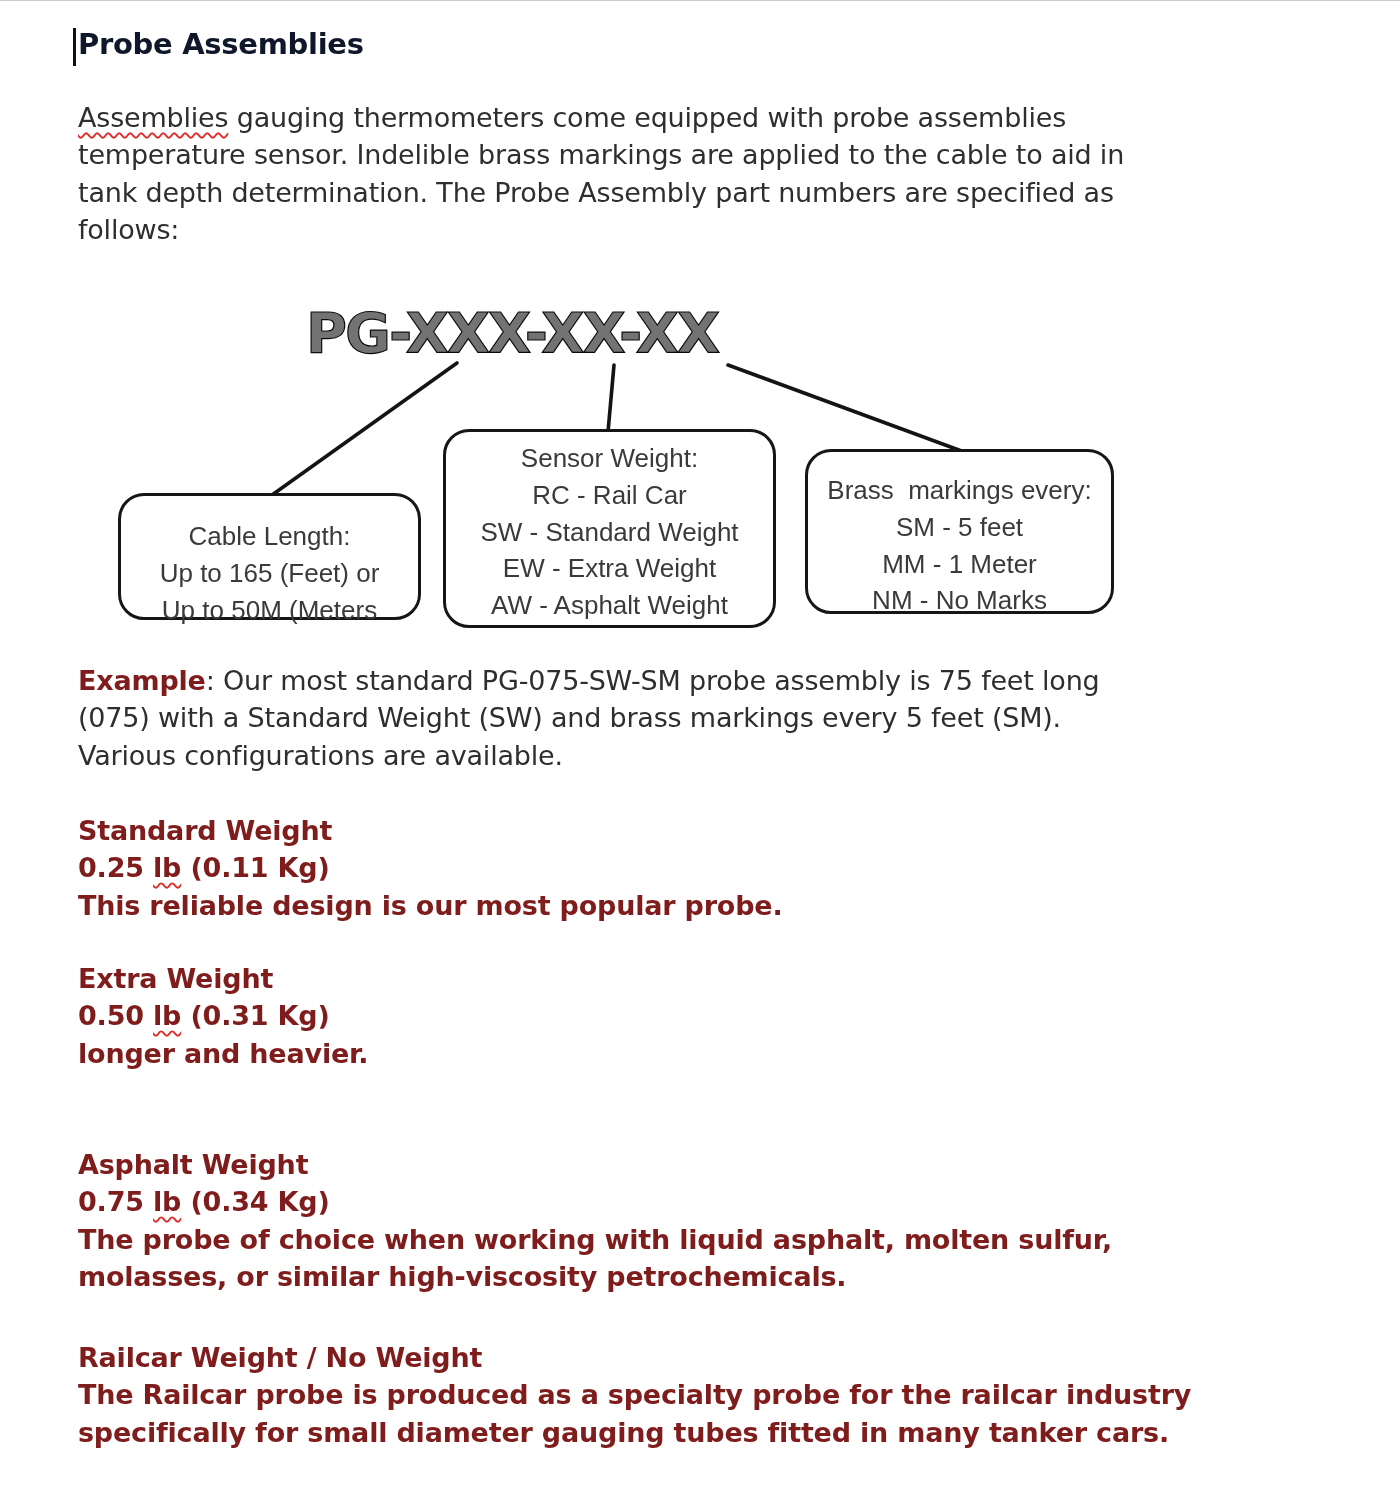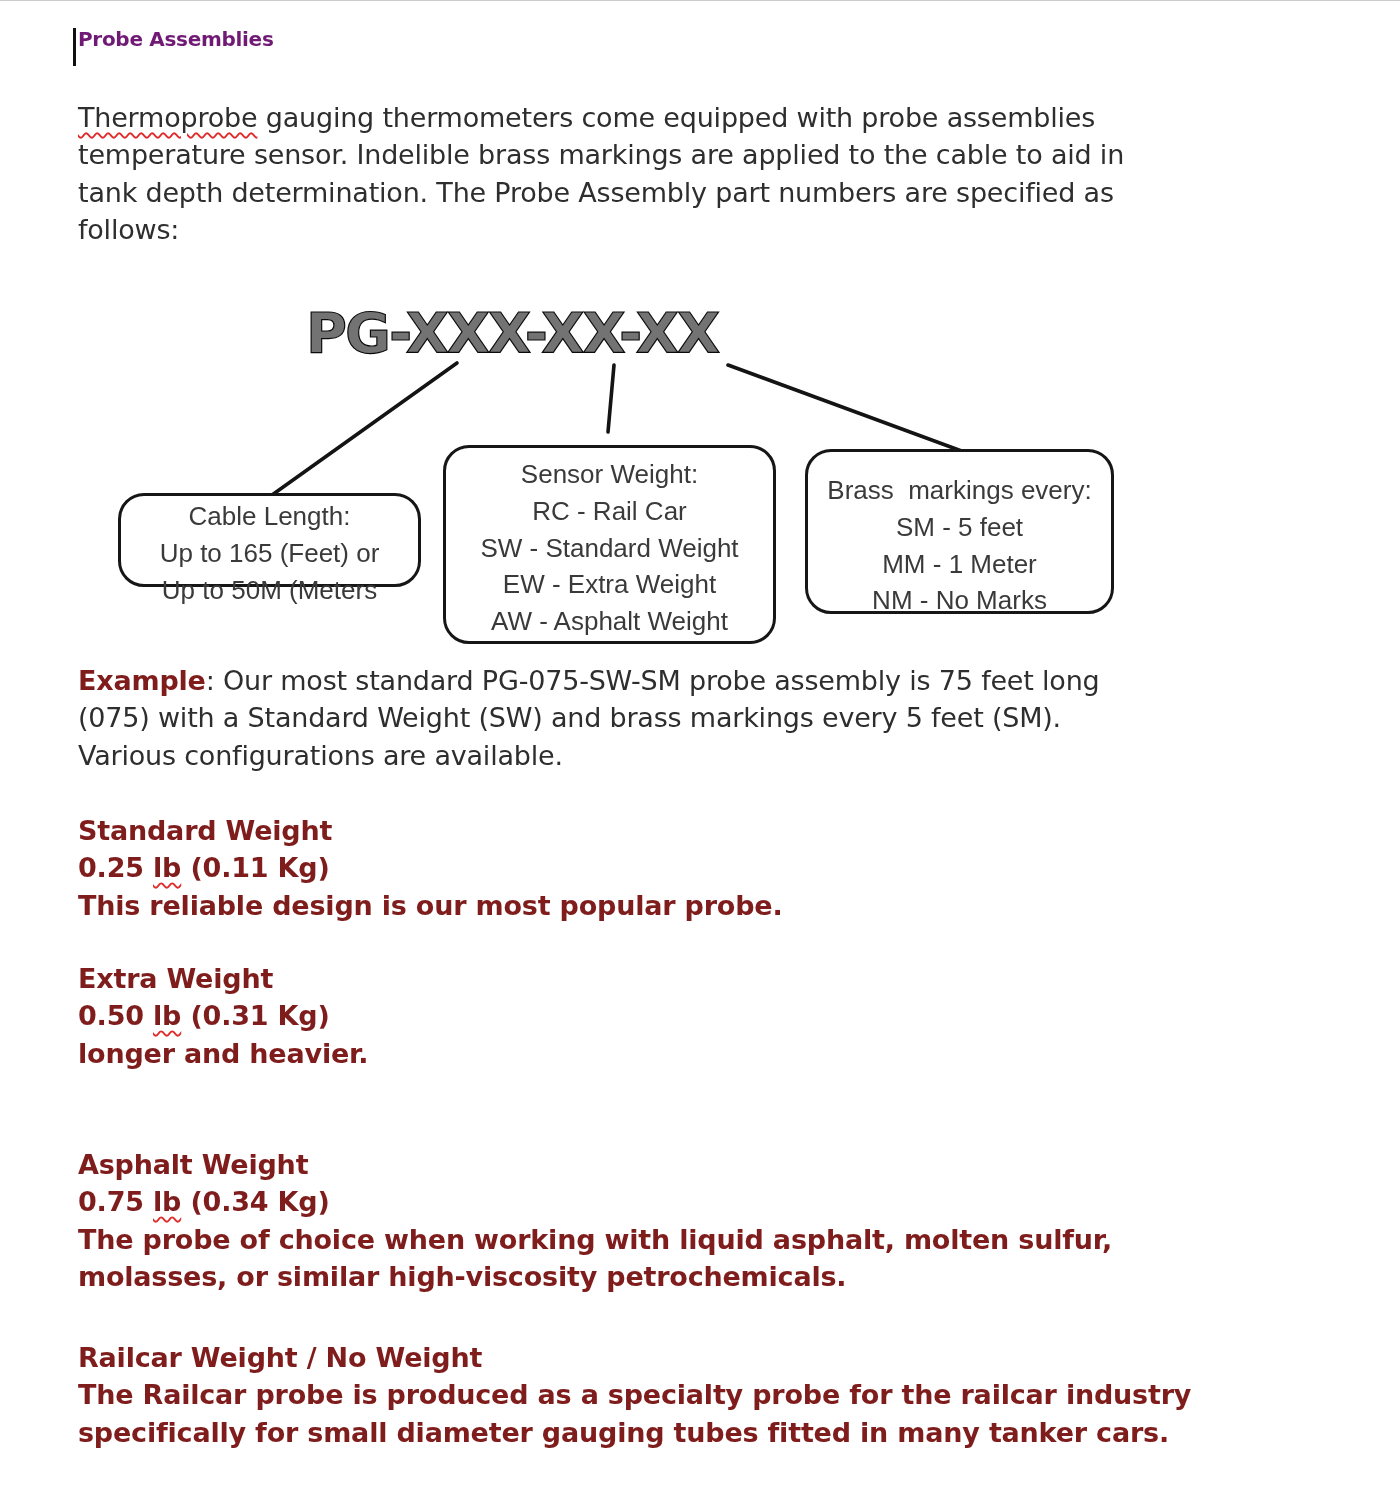--- a/index.html
+++ b/index.html
@@ -17,23 +17,23 @@
   
   .caret {
     position: absolute;
     left: 73px; top: 27px;
     width: 2.5px; height: 38px;
     background: #111111;
   }
   .page-title {
     position: absolute;
     left: 78px; top: 26px;
-    font-size: 20px;
+    font-size: 29px;
     font-weight: bold;
-    color: #701a75;
+    color: #0f172a;
     letter-spacing: -0.3px;
   }
   .para { position: absolute; left: 78px; }
   .para .line {
     font-size: 27px;
     line-height: 37.4px;
     white-space: pre;
     letter-spacing: -0.2px;
   }
   .intro { top: 98px; }
@@ -76,35 +76,35 @@
     background: #ffffff;
     text-align: center;
     font-family: "Liberation Sans", sans-serif;
     color: #3a3a3a;
   }
   .callout div {
     font-size: 26px;
     line-height: 36.8px;
     white-space: pre;
   }
-  .callout-cable  { left: 118px; top: 202px; width: 303px; height: 94px; padding-top: 2px; }
-  .callout-sensor { left: 443px; top: 154px; width: 333px; height: 199px; padding-top: 8px; }
+  .callout-cable  { left: 118px; top: 202px; width: 303px; height: 127px; padding-top: 22px; }
+  .callout-sensor { left: 443px; top: 138px; width: 333px; height: 199px; padding-top: 8px; }
   .callout-brass  { left: 805px; top: 158px; width: 309px; height: 165px; padding-top: 20px; }
 </style>
 </head>
 <body>
 
 <div class="doc">
 
   <div class="caret"></div>
 
   <h1 class="page-title">Probe Assemblies</h1>
 
   <div class="para intro">
-    <div class="line"><span class="wavy">Thermoprobe</span><span> gauging thermometers come equipped with probe assemblies</span></div>
+    <div class="line"><span class="wavy">Assemblies</span><span> gauging thermometers come equipped with probe assemblies</span></div>
     <div class="line">temperature sensor. Indelible brass markings are applied to the cable to aid in</div>
     <div class="line">tank depth determination. The Probe Assembly part numbers are specified as</div>
     <div class="line">follows:</div>
   </div>
 
   <div class="diagram">
     <div class="part-number">PG-XXX-XX-XX</div>
 
     <svg class="connectors" viewBox="0 0 1400 368" xmlns="http://www.w3.org/2000/svg">
       <line x1="457" y1="72" x2="272" y2="204" stroke="#141414" stroke-width="3.6" stroke-linecap="round"></line>

